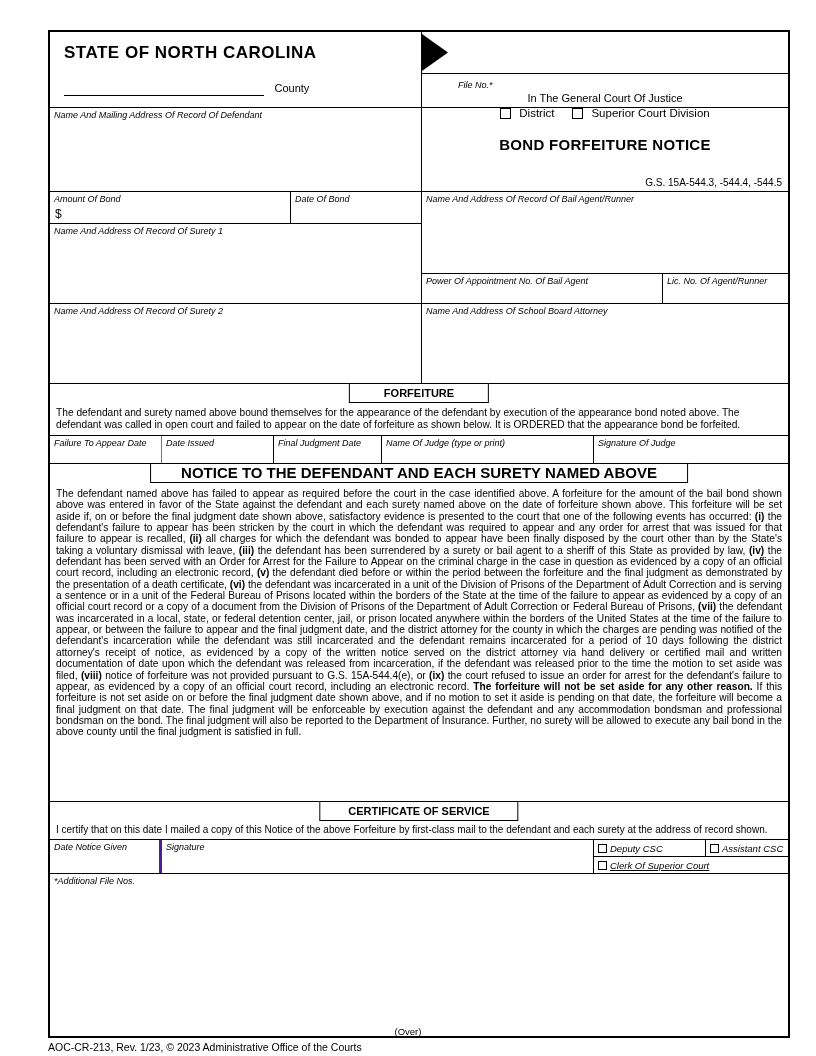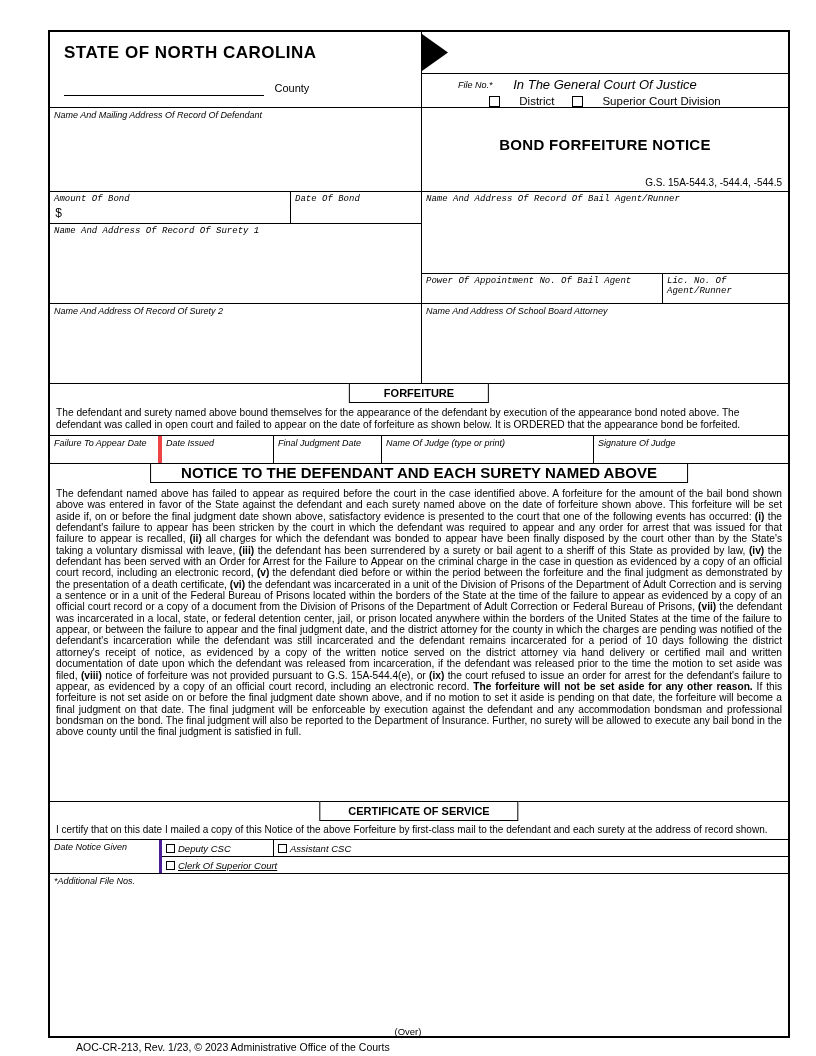--- a/index.html
+++ b/index.html
@@ -25,34 +25,34 @@
   .state-title { font-size:17px; font-weight:bold; letter-spacing:.5px; margin-top:11px; }
   .county-line { margin-top:15px; }
   .county-blank { display:inline-block; width:200px; height:13px; border-bottom:1.5px solid #000; vertical-align:bottom; }
   .county-label { font-size:11px; margin-left:6px; }
   .hdrR { display:flex; flex-direction:column; }
   .fileno-box { height:42px; border-bottom:1px solid #000; position:relative; }
   .fileno-lbl { margin-left:32px; padding-top:3px;margin-top:45px; }
   .triangle { position:absolute; left:0; top:2px; width:26px; height:37px; background:#000;
               clip-path:polygon(0 0, 100% 50%, 0 100%); }
   .court-block { flex:1; text-align:center; }
-  .court-title { font-size:13px; margin-top:3px;font-style:italic; }
+  .court-title { font-size:11px; margin-top:18px; }
   .court-checks { display:flex; justify-content:center; align-items:center; gap:18px; margin-top:3px; font-size:11.5px; }
-  .chk-group { display:inline-flex; align-items:center; gap:19px; }
+  .chk-group { display:inline-flex; align-items:center; gap:8px; }
   .cb { display:inline-block; width:11px; height:11px; border:1px solid #000; background:#fff; flex-shrink:0; }
   .cb.small { width:9px; height:9px; }
 
   
   .rowB { height:84px; }
   .bond-title { position:absolute; top:28px; left:0; width:100%; text-align:center;
                 font-weight:bold; font-size:15px; letter-spacing:.3px; }
   .gs-ref { position:absolute; bottom:3px; right:6px; font-size:10px; }
 
   
-  .rowC { height:112px;font-family:Liberation Mono, monospace; }
+  .rowC { height:112px; }
   .c-left, .c-right { display:flex; flex-direction:column; height:100%; }
   .c1row { height:32px; border-bottom:1px solid #000; display:flex; }
   .amount-cell { width:241px; border-right:1px solid #000; }
   .dob-cell { flex:1; }
   .dollar { font-size:12px; padding:3px 0 0 5px; }
   .surety1 { flex:1; }
   .bailagent { height:82px; border-bottom:1px solid #000; }
   .powrow { flex:1; display:flex; }
   .power-cell { width:241px; border-right:1px solid #000; }
   .lic-cell { flex:1; }
@@ -71,21 +71,21 @@
 
   
   .forf-text { height:32px; font-size:10.2px; line-height:11.5px; padding:3px 6px 0 6px; }
   .notice-text { height:318px; font-size:10.2px; line-height:11.35px; padding:4px 6px 0 6px; text-align:justify; }
   .b { font-weight:bold; }
   .cert-text { height:18px; font-size:10px; padding:2px 6px 0 6px; }
 
   
   .rowG { height:28px; }
   .rowG > div { position:relative; }
-  .g1 { width:112px; border-right:4px solid #ef4444; }
+  .g1 { width:112px; border-right:1px solid #ef4444; }
   .g2 { width:112px; border-right:1px solid #000; }
   .g3 { width:108px; border-right:1px solid #000; }
   .g4 { width:212px; border-right:1px solid #000; }
   .g5 { flex:1; }
 
   
   .rowL { height:34px; }
   .l1 { width:112px; border-right:3px solid #4c1d95; }
   .l2 { width:432px; border-right:1px solid #000; }
   .l3 { flex:1; display:flex; flex-direction:column; }
@@ -93,21 +93,21 @@
   .csub { display:flex; align-items:center; gap:3px; padding:0 0 0 4px; font-size:9.5px; font-style:italic; }
   .csub1 { width:112px; border-right:1px solid #000; }
   .csub2 { flex:1;align-items:center; }
   .crow2 { flex:1; display:flex;text-decoration:underline; }
 
   
   .rowM { height:162px; }
 
   
   .over-note { position:absolute; top:1026px; left:0; width:100%; text-align:center; font-size:9.5px; }
-  .form-id { position:absolute; top:1041px; left:76px; font-size:10.5px; }
+  .form-id { position:absolute; top:1041px; left:48px; font-size:10.5px; }
 </style>
 </head>
 <body>
 
 <div class="page">
   <div class="form-border">
 
     <div class="row rowA bb">
       <div class="colL hdrL">
         <div class="state-title">STATE OF NORTH CAROLINA</div>
@@ -216,20 +216,23 @@
 
     <div class="title-row">
       <div class="title-box t-cert">CERTIFICATE OF SERVICE</div>
     </div>
     <div class="cert-text bb">I certify that on this date I mailed a copy of this Notice of the above Forfeiture by first-class mail to the defendant and each surety at the address of record shown.</div>
 
     <div class="row rowL bb">
       <div class="l1">
         <span class="lbl">Date Notice Given</span>
       </div>
+      <div class="l2">
+        <span class="lbl">Signature</span>
+      </div>
       <div class="l3">
         <div class="crow1">
           <div class="csub csub1">
             <span class="cb small"></span>
             <span>Deputy CSC</span>
           </div>
           <div class="csub csub2">
             <span class="cb small"></span>
             <span>Assistant CSC</span>
           </div>

